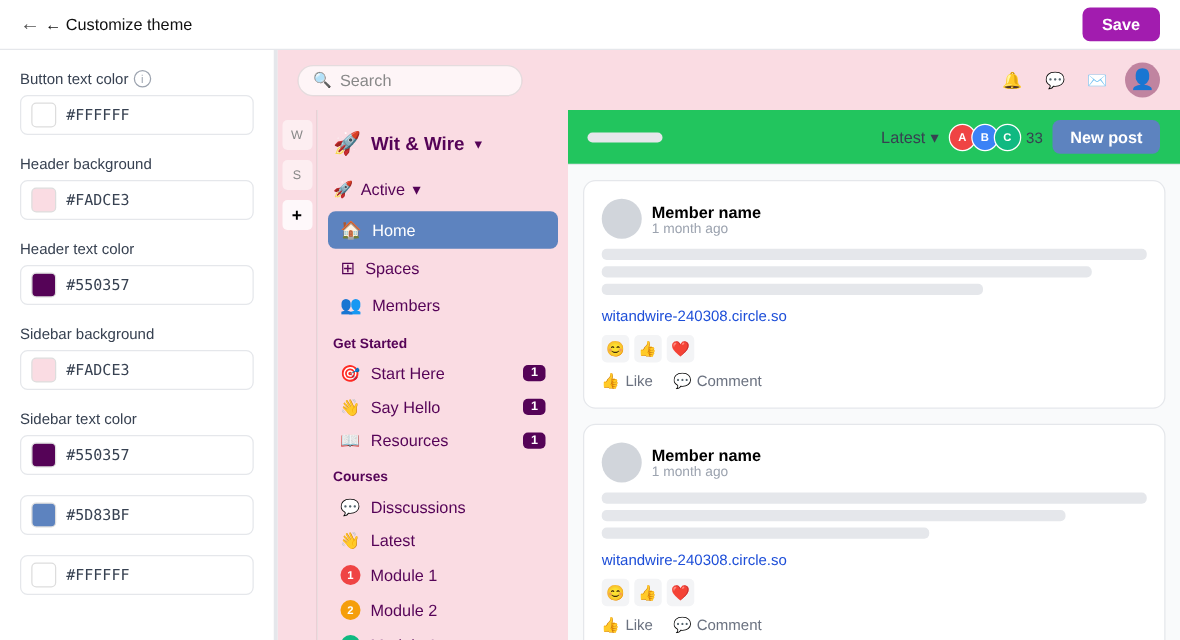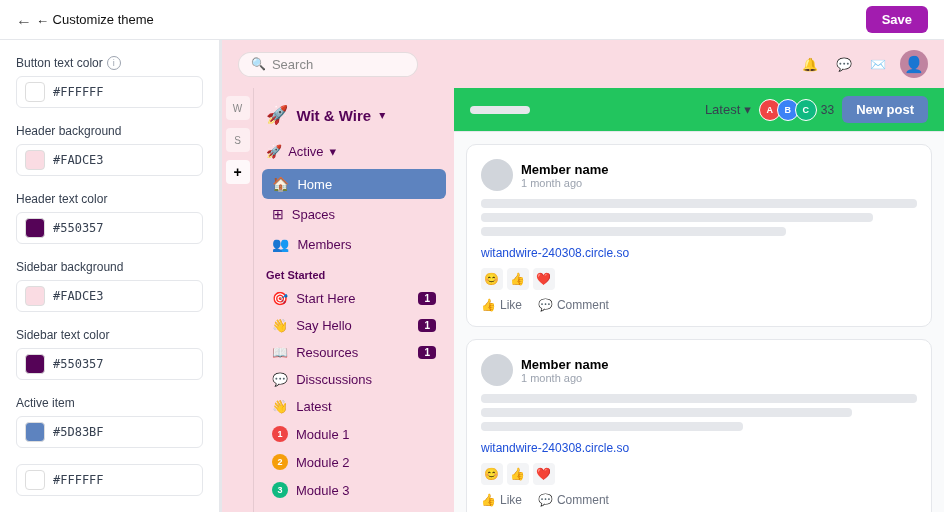--- a/index.html
+++ b/index.html
@@ -181,21 +181,20 @@
           </div>
         </div>
         <div class="color-item">
           <div class="color-label">Sidebar text color</div>
           <div class="color-row">
             <div class="color-swatch" style="background: rgb(85, 3, 87);"></div>
             <span class="color-value">#550357</span>
           </div>
         </div>
         <div class="color-item">
-          <div class="color-label">Active item</div>
           <div class="color-row">
             <div class="color-swatch" style="background: rgb(93, 131, 191);"></div>
             <span class="color-value">#5D83BF</span>
           </div>
         </div>
         <div class="color-item">
           <div class="color-row">
             <div class="color-swatch" style="background: rgb(255, 255, 255); border: 1px solid rgb(221, 221, 221);"></div>
             <span class="color-value">#FFFFFF</span>
           </div>
@@ -278,20 +277,21 @@
           </div>
           <div class="sidebar-item-with-badge">
             <div class="sidebar-item-left">
               <span>📖</span>
               <span>Resources</span>
             </div>
             <span class="badge">1</span>
           </div>
         </div>
 
+        <div class="sidebar-section-title">Courses</div>
 
         <div class="sidebar-courses">
           <div class="course-item">
             <span>💬</span>
             <span>Disscussions</span>
           </div>
           <div class="course-item">
             <span>👋</span>
             <span>Latest</span>
           </div>

